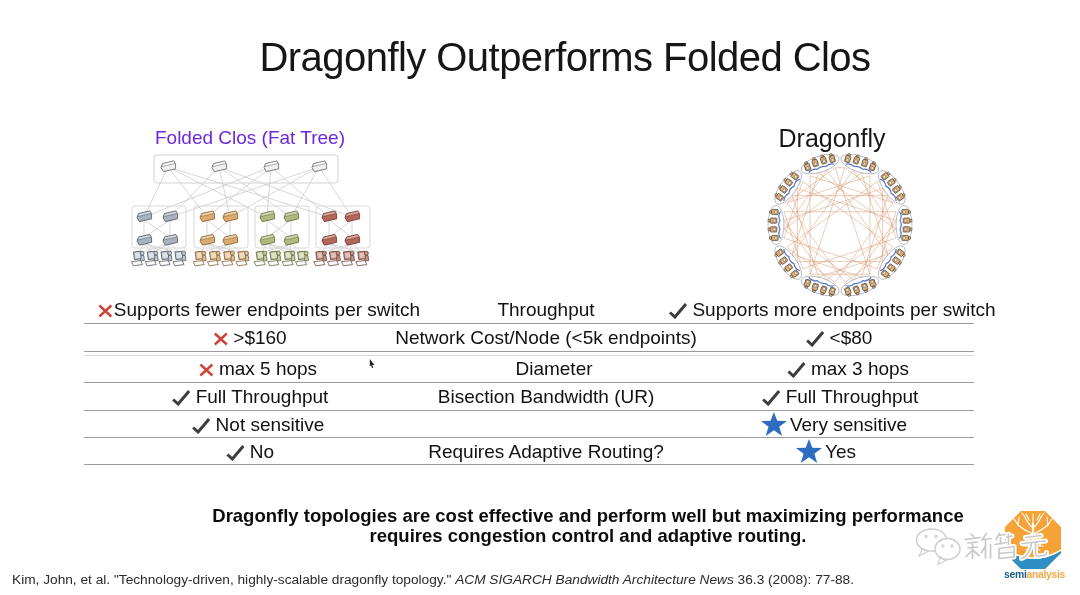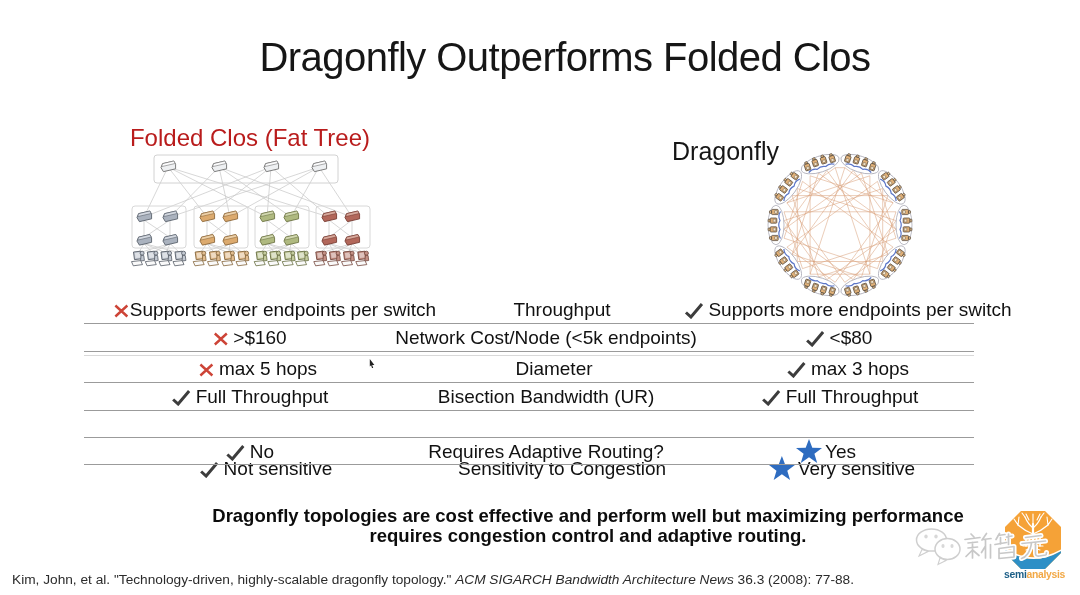--- a/index.html
+++ b/index.html
@@ -1,22 +1,22 @@
 <!DOCTYPE html>
 <html><head>
 <meta charset="utf-8">
 <style>
   html,body{margin:0;padding:0;}
   body{width:1080px;height:595px;background:#fff;overflow:hidden;position:relative;
        font-family:"Liberation Sans",sans-serif;}
   .abs{position:absolute;}
   .title{left:0;top:34px;width:1080px;text-align:center;font-size:40px;line-height:46px;
          color:#161616;letter-spacing:-0.55px;padding-left:25px;}
-  .hleft{left:90px;top:123px;width:320px;text-align:center;font-size:24px;line-height:30px;color:#b91c1c;}
-  .hright{left:672px;top:123px;width:320px;text-align:left;font-size:25px;line-height:30px;color:#161616;margin-top:13px;}
+  .hleft{left:90px;top:123px;width:320px;text-align:center;font-size:19px;line-height:30px;color:#6d28d9;}
+  .hright{left:672px;top:123px;width:320px;text-align:center;font-size:25px;line-height:30px;color:#161616;}
   .row{height:27px;line-height:27px;font-size:19px;color:#111;}
   .cl{position:absolute;left:250px;transform:translateX(-50%);white-space:nowrap;}
   .cm{position:absolute;left:546px;transform:translateX(-50%);white-space:nowrap;}
   .cr{position:absolute;left:833px;transform:translateX(-50%);white-space:nowrap;}
   .tline{position:absolute;left:84px;width:890px;height:1px;background:#9b9b9b;}
   .ic{display:inline-block;vertical-align:-2px;margin-right:5px;}
   .bold2{left:0;top:506px;width:1080px;text-align:center;font-weight:bold;font-size:18.5px;
          line-height:20px;color:#0c0c0c;padding-left:48px;}
   .foot{left:12px;top:572px;font-size:13.7px;color:#2b2b2b;}
 </style>
@@ -464,21 +464,21 @@
         <rect x="-1.4" y="-0.4" width="2.8" height="2.6" rx="0.5" fill="#f5e6cc" stroke="#4a3f33" stroke-width="0.4"></rect>
       </g>
       <g transform="translate(13,-1.0)">
         <rect x="-1.3" y="-5.5" width="2.6" height="2.2" rx="0.5" fill="#e8c08c" stroke="#4a3f33" stroke-width="0.65"></rect>
         <rect x="-2.6" y="-3.4" width="5.2" height="6.6" rx="0.8" fill="#e0b078" stroke="#4a3f33" stroke-width="0.7"></rect>
         <rect x="-1.4" y="-0.4" width="2.8" height="2.6" rx="0.5" fill="#f5e6cc" stroke="#4a3f33" stroke-width="0.4"></rect>
       </g>
     </g>
   </svg>
 
-<div class="abs row" style="top:296px;left:16px;width:1036px;padding-left:8px;">
+<div class="abs row" style="top:296px;left:0;width:1036px;padding-left:8px;">
   <span class="cl" style="left:259px"><svg class="ic" style="vertical-align:-2px;margin-right:1px" width="15" height="14" viewBox="0 0 15 14">
         <path d="M1.5 1.5 L13.5 12.5 M13.5 1.5 L1.5 12.5" stroke="#cd4437" stroke-width="2.4" fill="none"></path>
       </svg>Supports fewer endpoints per switch</span>
   <span class="cm">Throughput</span>
   <span class="cr" style="left:832px"><svg class="ic" style="vertical-align:-3px" width="19" height="16" viewBox="0 0 19 16">
         <path d="M1.5 9.5 L6.5 14 L17.5 1" stroke="#3d3d3d" stroke-width="3" fill="none"></path>
       </svg>Supports more endpoints per switch</span>
 </div>
 <div class="tline" style="top:322.5px"></div>
 <div class="abs row" style="top:324px;left:0;width:1080px;">
@@ -505,25 +505,24 @@
 <div class="abs row" style="top:383px;left:0;width:872px;">
   <span class="cl"><svg class="ic" style="vertical-align:-3px" width="19" height="16" viewBox="0 0 19 16">
         <path d="M1.5 9.5 L6.5 14 L17.5 1" stroke="#3d3d3d" stroke-width="3" fill="none"></path>
       </svg>Full Throughput</span>
   <span class="cm">Bisection Bandwidth (UR)</span>
   <span class="cr" style="left:840px"><svg class="ic" style="vertical-align:-3px" width="19" height="16" viewBox="0 0 19 16">
         <path d="M1.5 9.5 L6.5 14 L17.5 1" stroke="#3d3d3d" stroke-width="3" fill="none"></path>
       </svg>Full Throughput</span>
 </div>
 <div class="tline" style="top:410px"></div>
-<div class="abs row" style="top:411px;left:16px;width:1063px;margin-top:44px;">
+<div class="abs row" style="top:411px;left:8px;width:1063px;">
   <span class="cl"><svg class="ic" style="vertical-align:-3px" width="19" height="16" viewBox="0 0 19 16">
         <path d="M1.5 9.5 L6.5 14 L17.5 1" stroke="#3d3d3d" stroke-width="3" fill="none"></path>
       </svg>Not sensitive</span>
-  <span class="cm">Sensitivity to Congestion</span>
   <span class="cr" style="left:826px"><svg class="ic" style="vertical-align:-5px;margin-right:3px" width="26" height="24" viewBox="0 0 26 24">
         <path d="M13 0 L16.3 8.7 L26 9 L18.4 14.7 L21.2 24 L13 18.3 L4.8 24 L7.6 14.7 L0 9 L9.7 8.7 Z" fill="#2e6cc0"></path>
       </svg>Very sensitive</span>
 </div>
 <div class="tline" style="top:436.5px"></div>
 <div class="abs row" style="top:438px;left:0;width:1080px;">
   <span class="cl"><svg class="ic" style="vertical-align:-3px" width="19" height="16" viewBox="0 0 19 16">
         <path d="M1.5 9.5 L6.5 14 L17.5 1" stroke="#3d3d3d" stroke-width="3" fill="none"></path>
       </svg>No</span>
   <span class="cm">Requires Adaptive Routing?</span>

